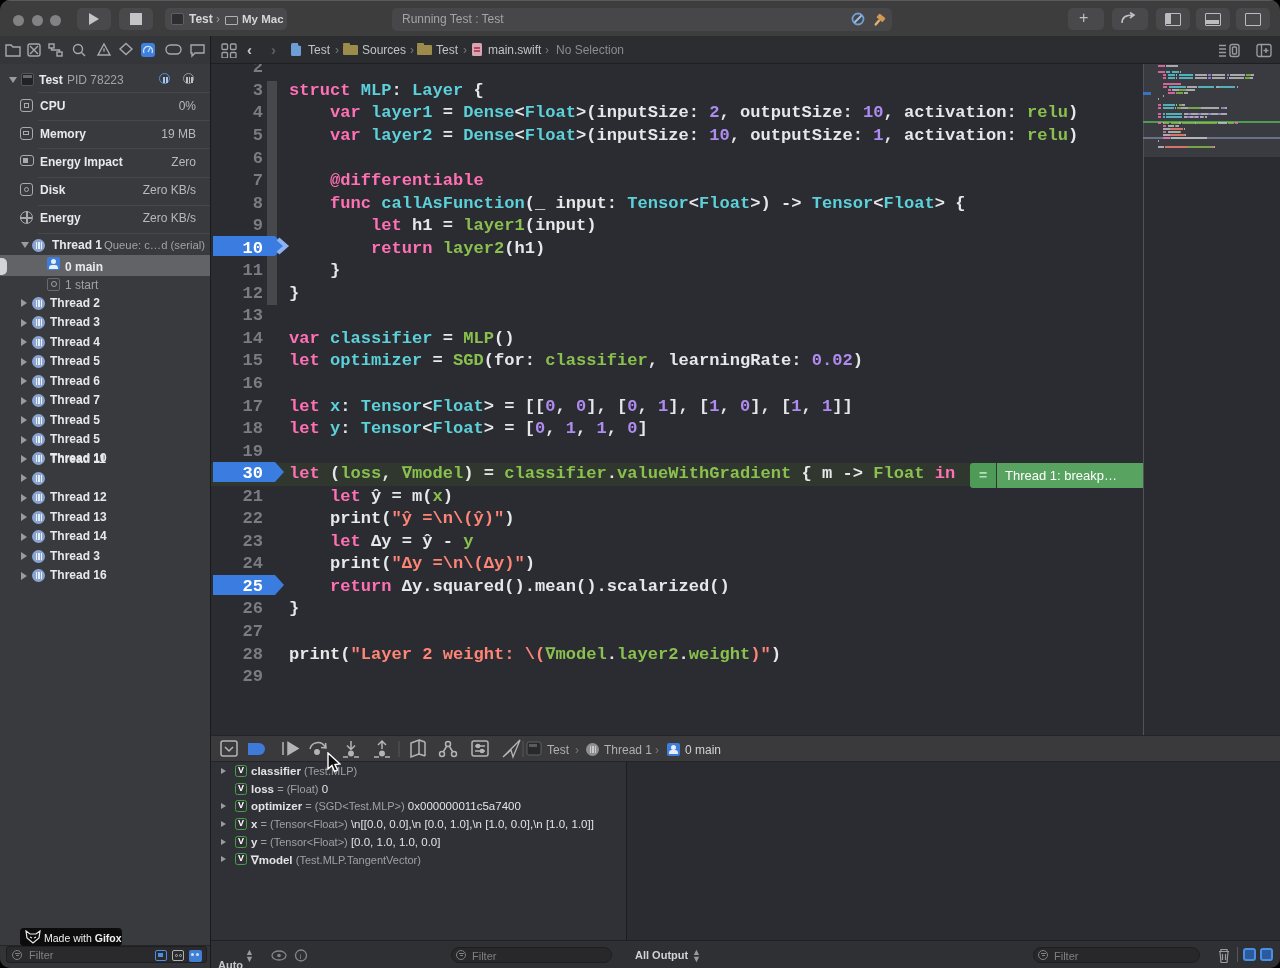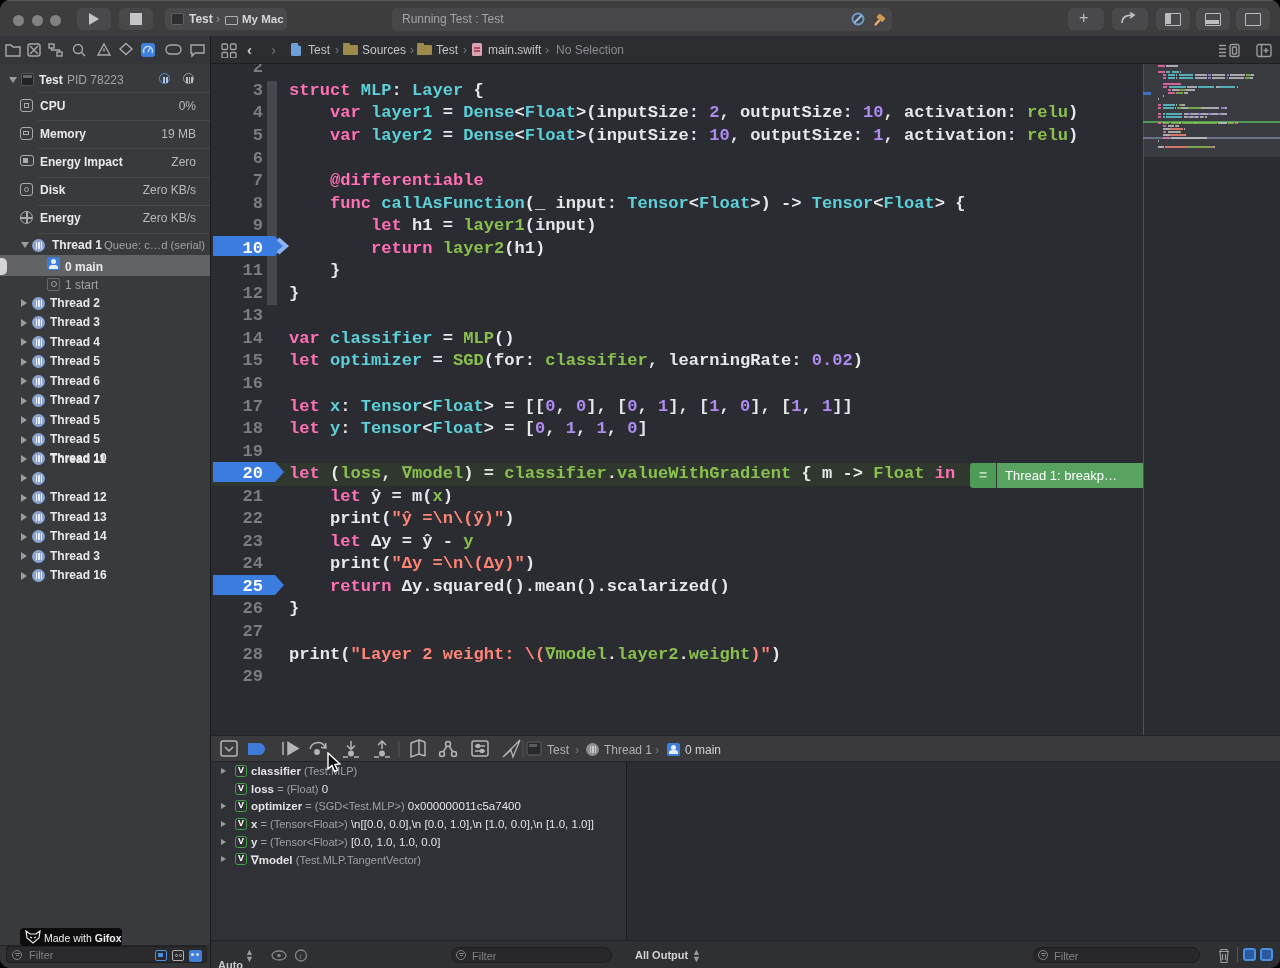--- a/index.html
+++ b/index.html
@@ -398,21 +398,21 @@
 <span style="color:#fff">10</span>
 11
 12
 13
 14
 15
 16
 17
 18
 19
-<span style="color:#fff">20</span>
+<span style="color:#fff">30</span>
 21
 22
 23
 24
 <span style="color:#fff">25</span>
 26
 27
 28
 29</div>
     <div id="code">

